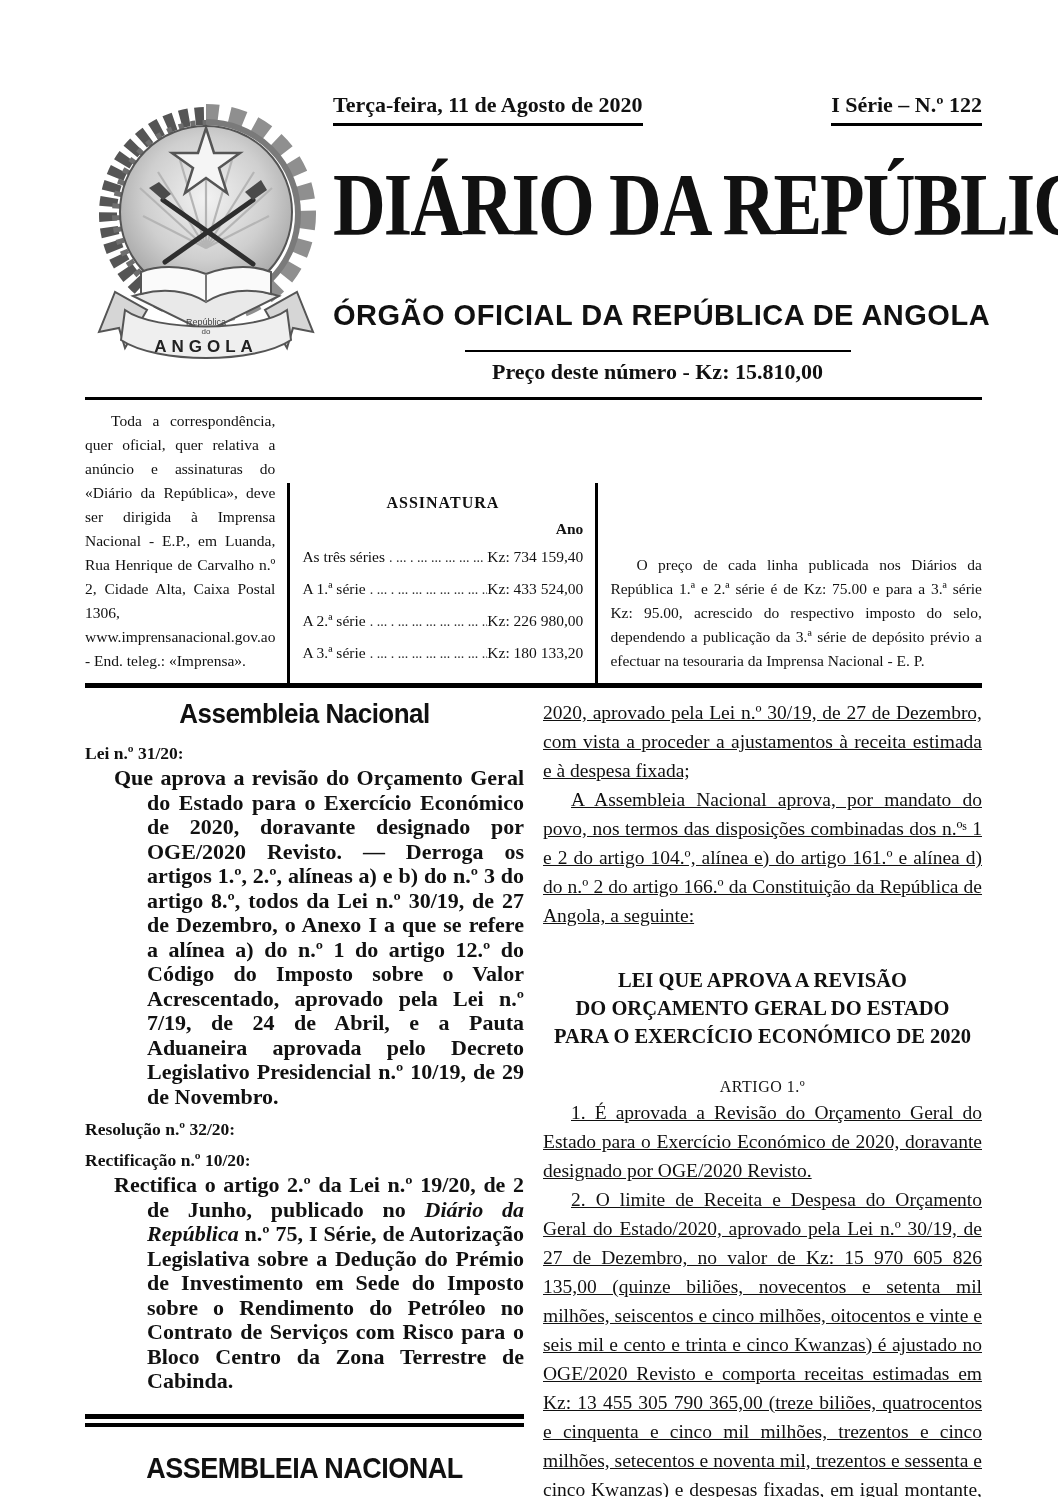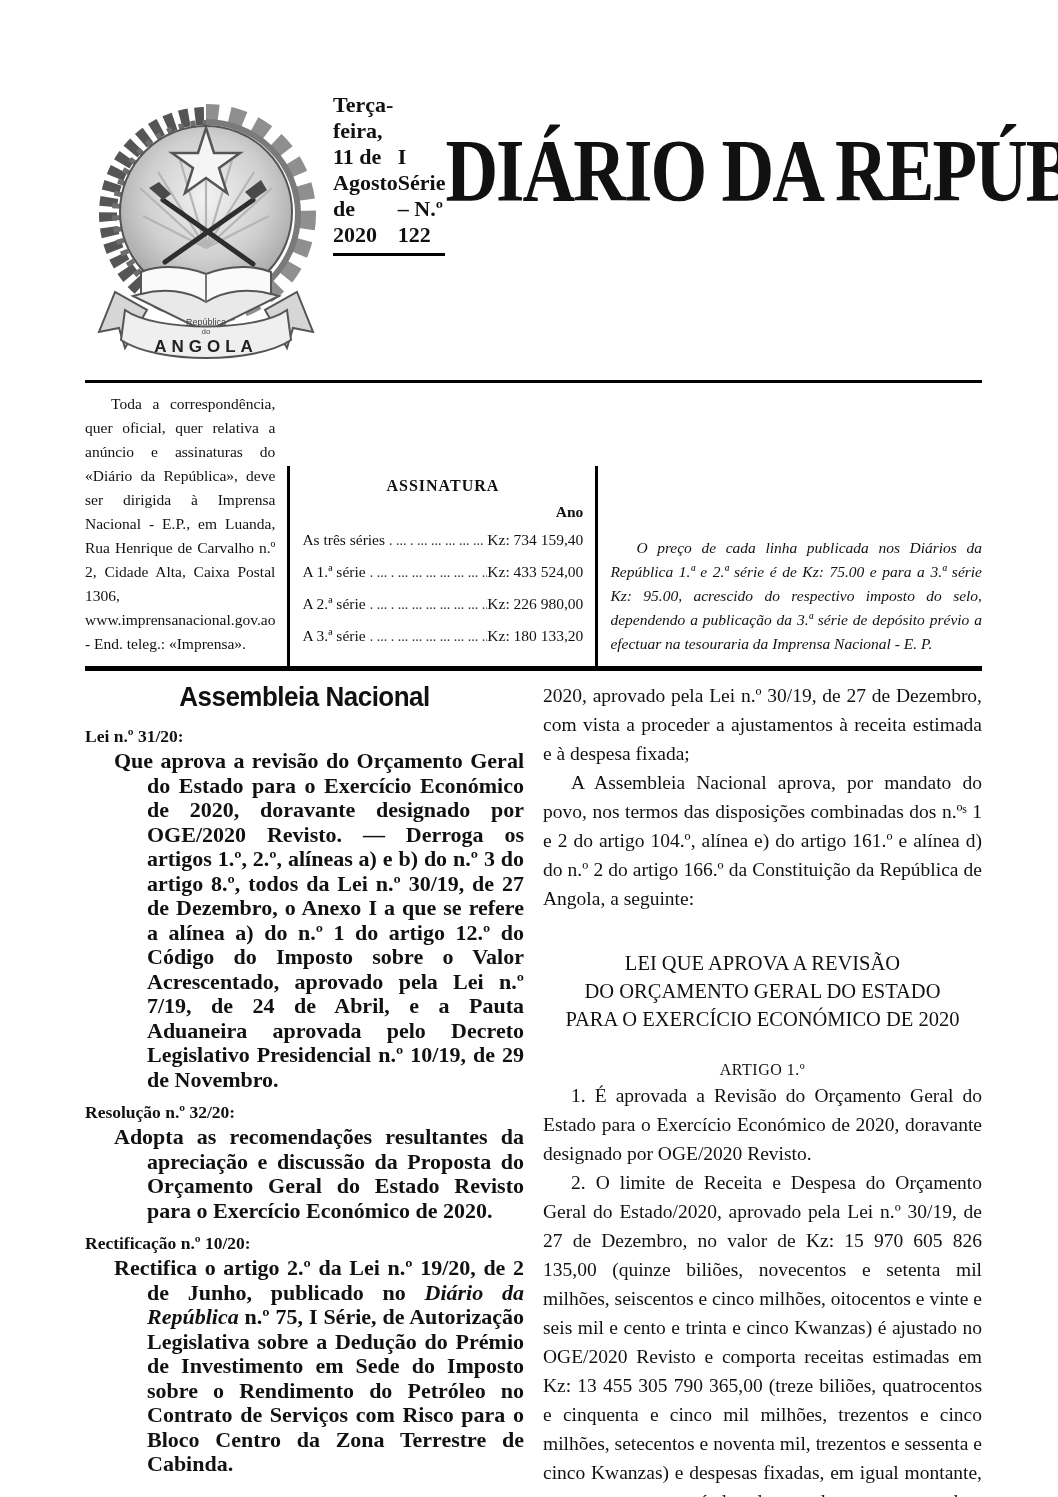--- a/index.html
+++ b/index.html
@@ -4,21 +4,21 @@
 <style>
   html,body{margin:0;padding:0;background:#9a9a9a;}
   .page{
     width:1058px;height:1497px;margin:0 auto;background:#ffffff;color:#111;
     box-sizing:border-box;padding:92px 76px 40px 85px;position:relative;
     font-family:"Liberation Serif", serif;
   }
   
   .masthead{display:flex;align-items:flex-start;}
   .coat{width:242px;height:272px;flex:0 0 auto;margin-top:4px;}
-  .mast-right{flex:1 1 auto;min-width:0;padding-left:6px;display:flex;}
+  .mast-right{flex:1 1 auto;min-width:0;padding-left:6px;display:flex;flex-direction:column;}
   .dateline{display:flex;justify-content:space-between;align-items:flex-end;
     font-weight:bold;font-size:22px;}
   .dateline .u{border-bottom:3px solid #000;padding-bottom:5px;}
   .gazette-title{
     margin:34px 0 0 0;font-family:"Liberation Serif", serif;font-weight:bold;
     font-size:73px;letter-spacing:-2px;line-height:1;white-space:nowrap;
     transform:scaleY(1.22);transform-origin:top left;
   }
   .gazette-subtitle{
     margin:66px 0 0 0;font-family:"Liberation Sans", sans-serif;font-weight:bold;
@@ -31,21 +31,21 @@
   .infobar{
     margin-top:12px;border-top:3px solid #000;border-bottom:5px solid #000;
     display:flex;align-items:flex-end;
   }
   .info-col{box-sizing:border-box;font-size:15.5px;line-height:24px;}
   .info-correspondence{width:301px;padding:9px 12px 10px 0;text-align:justify;}
   .info-correspondence p, .info-lineprice p{margin:0;}
   .info-correspondence p{text-indent:26px;}
   .info-subscription{width:311px;border-left:3px solid #000;border-right:3px solid #000;
     padding:8px 12px 10px 12px;}
-  .info-lineprice{flex:1 1 auto;padding:6px 0 10px 12px;text-align:justify;font-style:italic;}
+  .info-lineprice{flex:1 1 auto;padding:6px 0 10px 12px;text-align:justify;}
   .info-lineprice p{text-indent:26px;}
   .sub-title{text-align:center;font-weight:bold;font-size:16px;letter-spacing:1px;margin:0 0 2px 0;}
   .sub-period{text-align:right;font-weight:bold;font-size:15.5px;margin:0 0 4px 0;}
   .sub-row{display:flex;align-items:baseline;margin:0 0 7px 0;white-space:nowrap;}
   .sub-row .lbl{flex:0 0 auto;}
   .sub-row .dots{flex:1 1 auto;overflow:hidden;color:#333;padding:0 4px;font-size:14px;}
   .sub-row .val{flex:0 0 auto;}
   
   .columns{display:flex;gap:19px;margin-top:10px;}
   .col{flex:1 1 0;min-width:0;}
@@ -57,24 +57,24 @@
   .sum-text{font-size:22px;line-height:24.5px;margin:0;text-align:justify;
     padding-left:62px;text-indent:-33px;font-weight:bold;}
   .double-rule{margin:20px 0 26px 0;border-top:5px solid #000;border-bottom:4px solid #000;height:4px;}
   .section-heading{
     text-align:center;font-family:"Liberation Sans", sans-serif;font-weight:bold;
     font-size:27px;margin:14px 0 0 0;letter-spacing:-0.5px;transform:scaleY(1.08);
   }
   .short-rule{width:92px;border-top:3px solid #000;margin:30px auto 24px auto;}
   .law-number{text-align:center;font-weight:bold;font-size:21px;margin:0;font-family:Liberation Mono, monospace;}
   .law-date{text-align:center;font-weight:bold;font-size:15px;margin:1px 0 14px 0;}
-  .body-par{font-size:19.5px;line-height:29px;text-align:justify;margin:0;text-indent:28px;}
+  .body-par{font-size:19.5px;line-height:29px;text-align:justify;margin:0;text-indent:28px;text-decoration:underline;}
   .body-par.no-indent{text-indent:0;}
   .law-title{
-    text-align:center;font-weight:normal;font-size:20.5px;line-height:28px;
+    text-align:center;font-weight:bold;font-size:20.5px;line-height:28px;
     margin:36px 0 28px 0;
   }
   .artigo-heading{text-align:center;font-size:16px;letter-spacing:0.5px;margin:0 0 2px 0;}
   .artigo-subtitle{text-align:center;font-weight:bold;font-size:15px;margin:0 0 12px 0;}
 </style>
 </head>
 <body>
 
 <div class="page">
 
@@ -192,21 +192,20 @@
 
   <section class="columns">
 
     <div class="col">
       <h3 class="sum-heading">Assembleia Nacional</h3>
 
       <p class="sum-label">Lei n.º 31/20:</p>
       <p class="sum-text">Que aprova a revisão do Orçamento Geral do Estado para o Exercício Económico de 2020, doravante designado por OGE/2020 Revisto. — Derroga os artigos 1.º, 2.º, alíneas a) e b) do n.º 3 do artigo 8.º, todos da Lei n.º 30/19, de 27 de Dezembro, o Anexo I a que se refere a alínea a) do n.º 1 do artigo 12.º do Código do Imposto sobre o Valor Acrescentado, aprovado pela Lei n.º 7/19, de 24 de Abril, e a Pauta Aduaneira aprovada pelo Decreto Legislativo Presidencial n.º 10/19, de 29 de Novembro.</p>
 
       <p class="sum-label">Resolução n.º 32/20:</p>
-      <p class="sum-text">Adopta as recomendações resultantes da apreciação e discussão da Proposta do Orçamento Geral do Estado Revisto para o Exercício Económico de 2020.</p>
 
       <p class="sum-label">Rectificação n.º 10/20:</p>
       <p class="sum-text"><span>Rectifica o artigo 2.º da Lei n.º 19/20, de 2 de Junho, publicado no </span><i>Diário da República</i><span> n.º 75, I Série, de Autorização Legislativa sobre a Dedução do Prémio de Investimento em Sede do Imposto sobre o Rendimento do Petróleo no Contrato de Serviços com Risco para o Bloco Centro da Zona Terrestre de Cabinda.</span></p>
 
       <div class="double-rule"></div>
 
       <h3 class="section-heading">ASSEMBLEIA NACIONAL</h3>
       <div class="short-rule"></div>
 
       <p class="law-number">Lei n.º 31/20</p>

